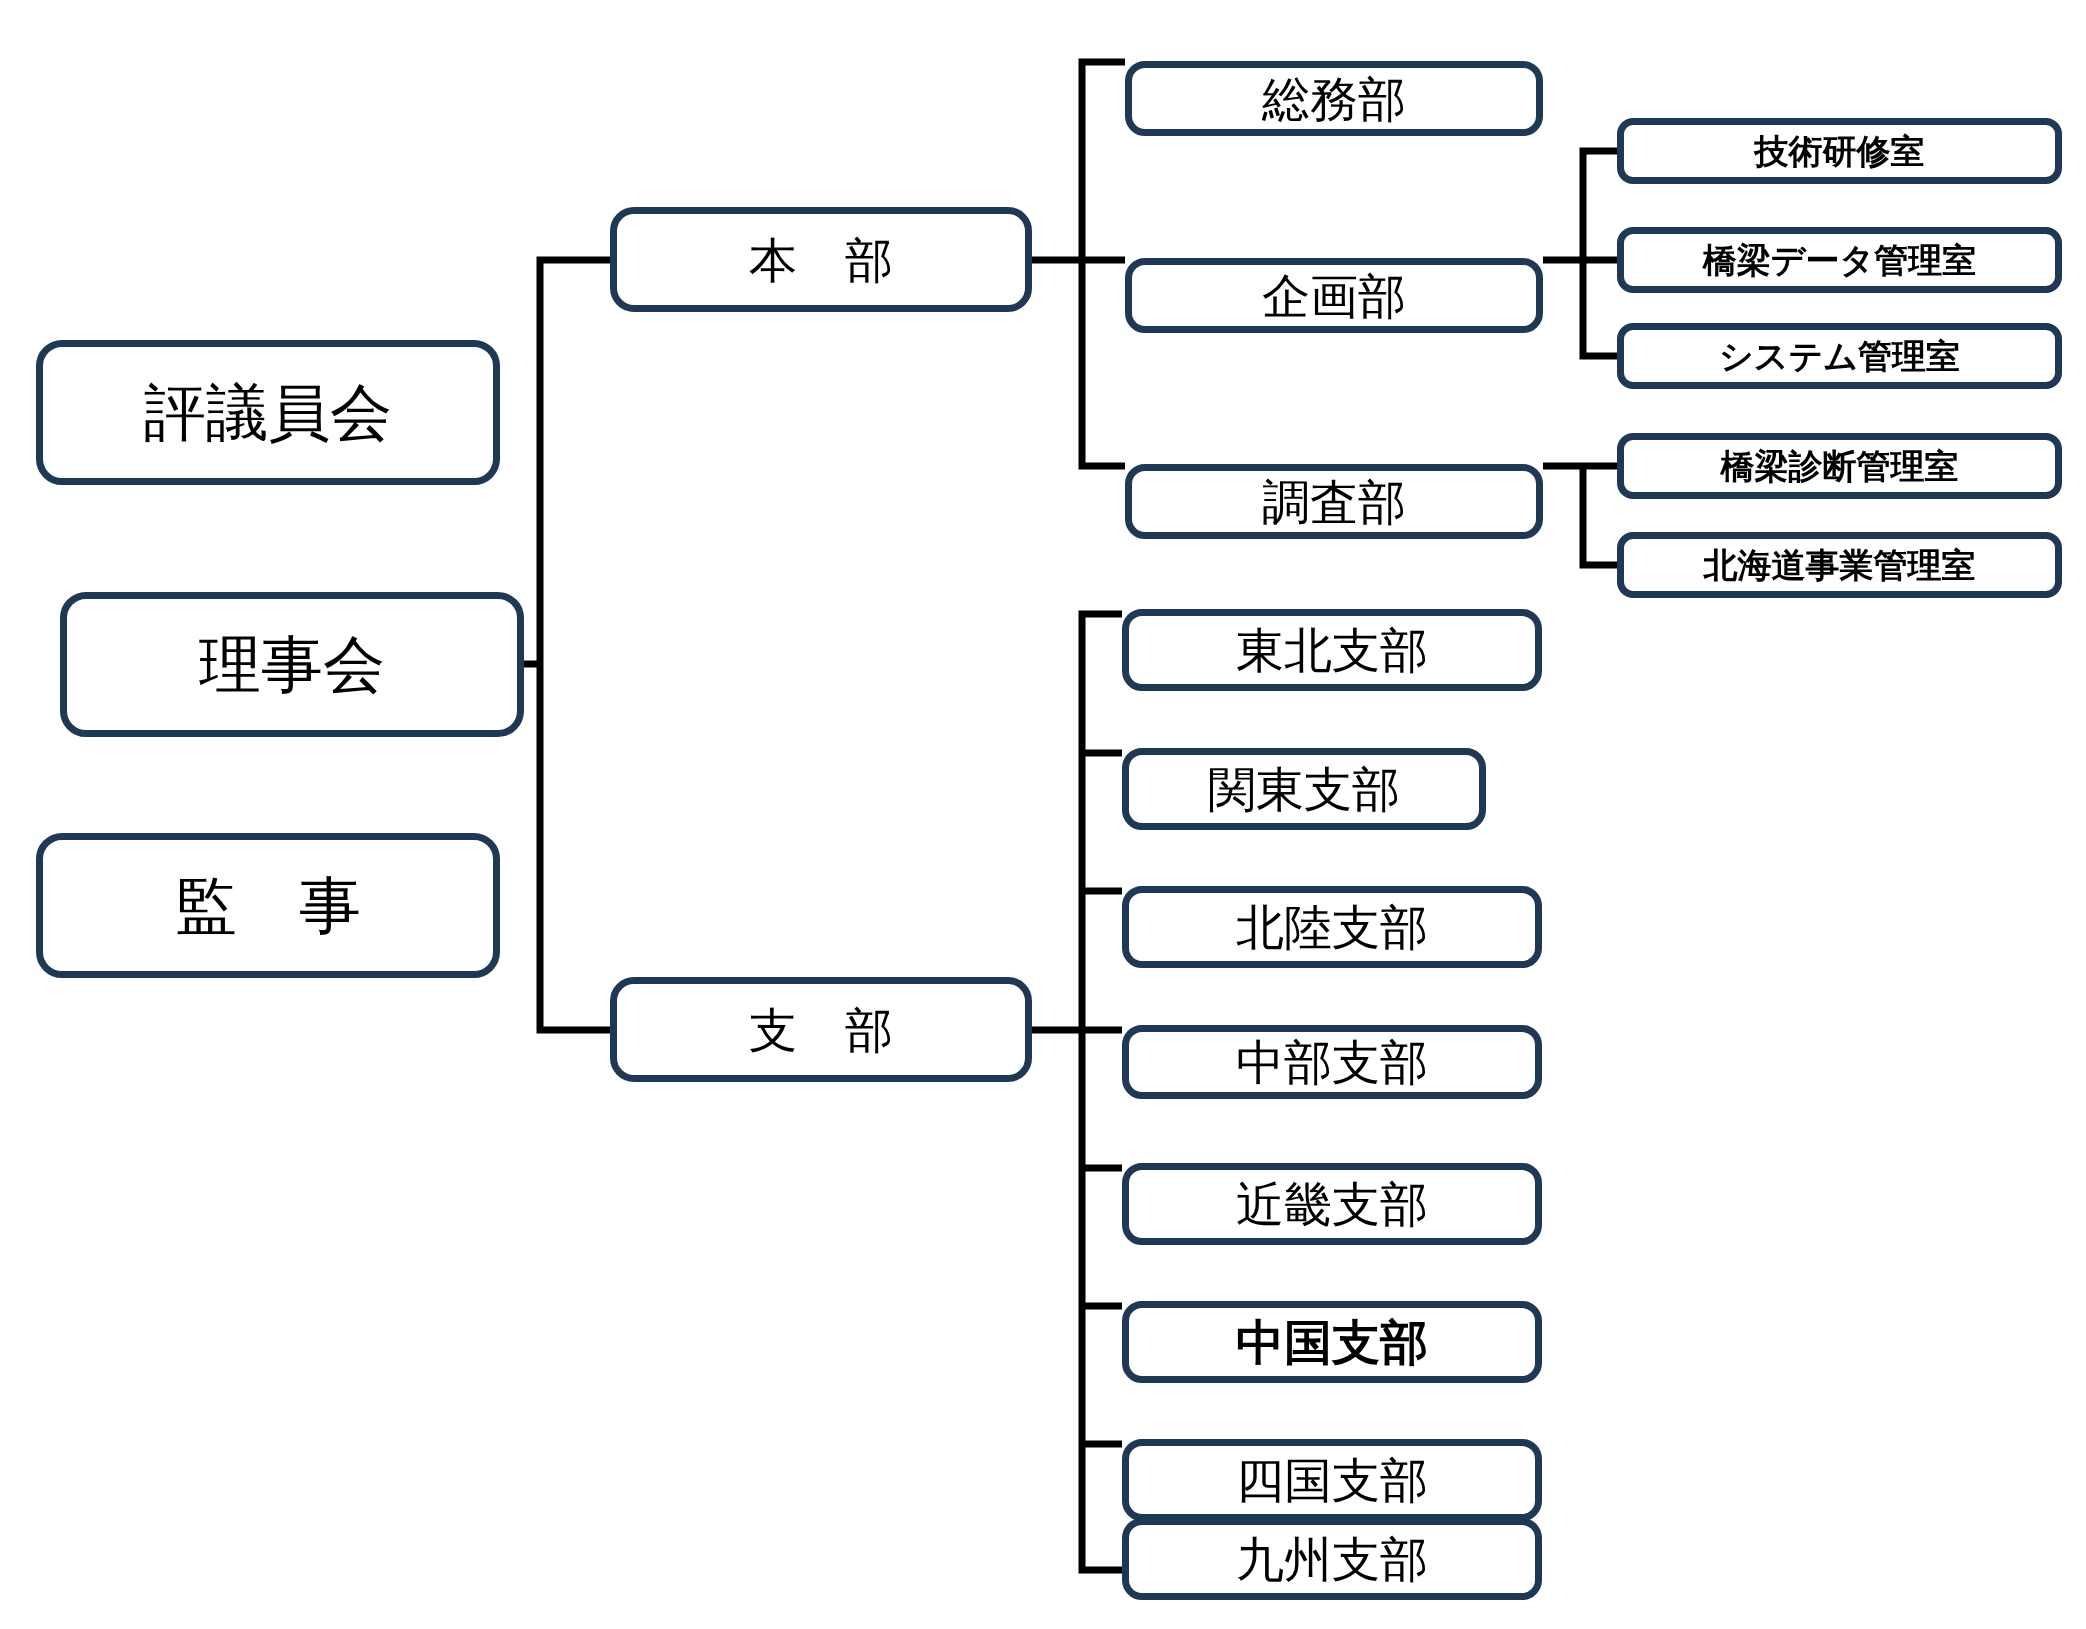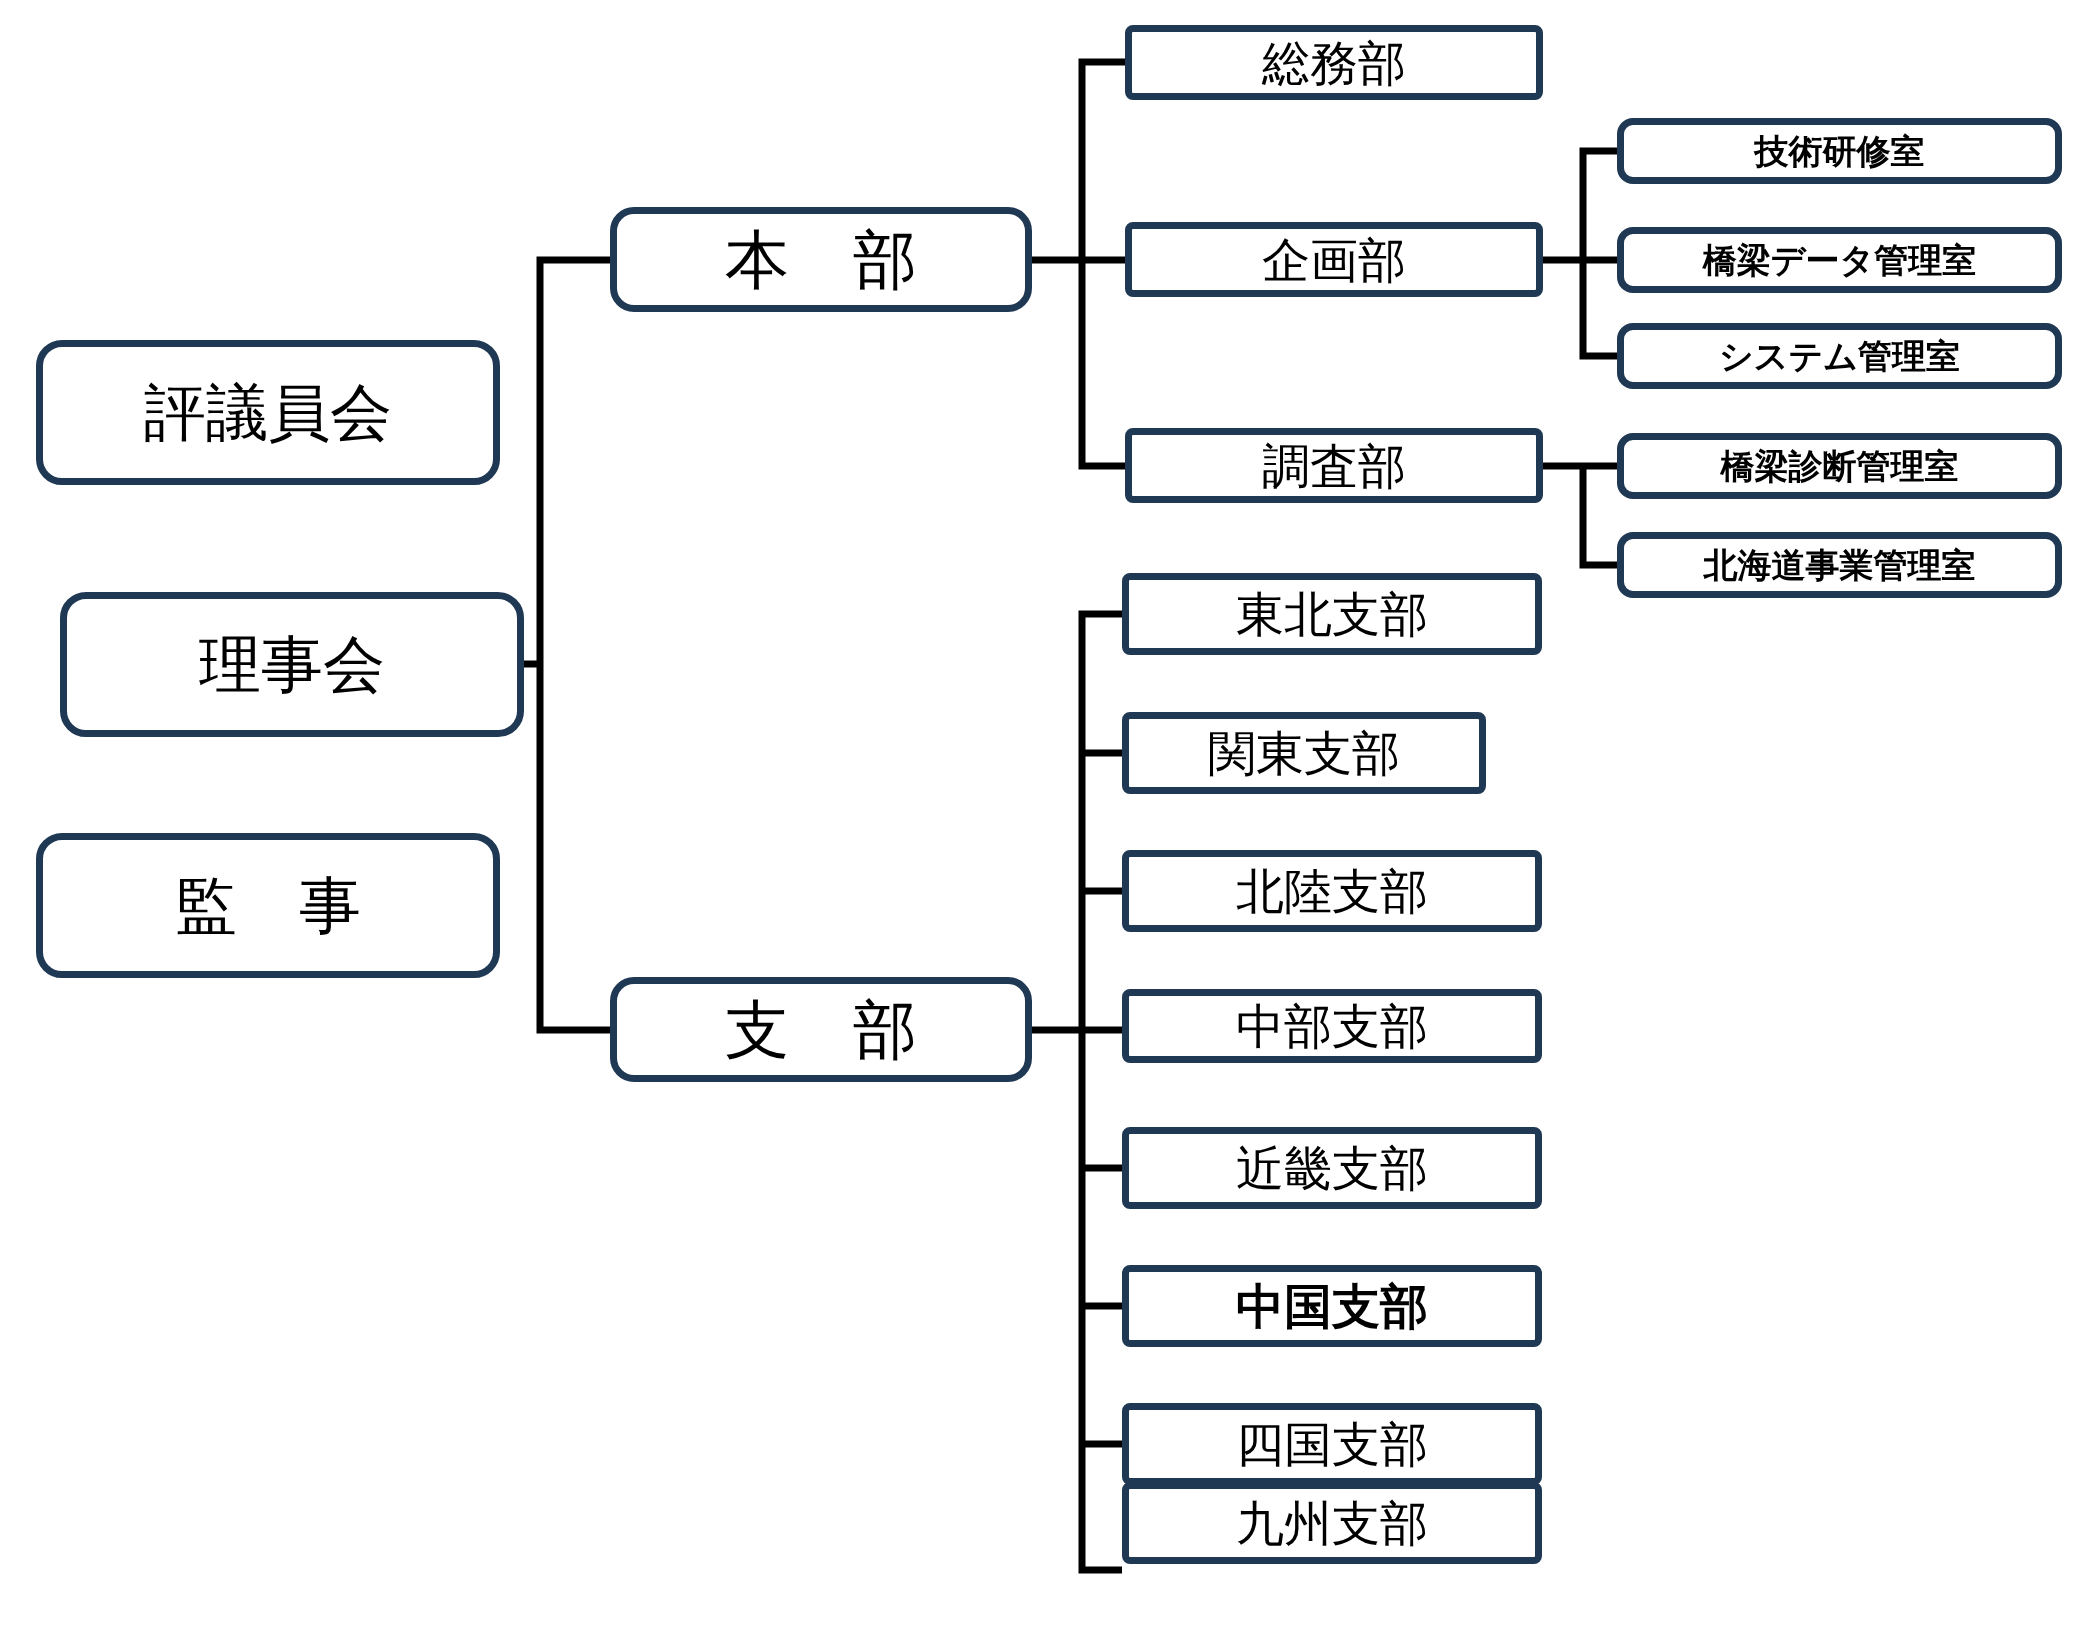--- a/index.html
+++ b/index.html
@@ -38,22 +38,22 @@
     background: var(--bg-color);
     color: var(--text-color);
     display: flex;
     align-items: center;
     justify-content: center;
     text-align: center;
     white-space: nowrap;
     line-height: 1;
   }
   .xl { font-size: 62px; border-radius: 26px; }
-  .lg { font-size: 64px; border-radius: 24px; }
-  .md { font-size: 48px; border-radius: 8px; }
+  .lg { font-size: 48px; border-radius: 24px; }
+  .md { font-size: 48px; border-radius: 20px; margin-top: 36px; }
   .sm { font-size: 34px; font-weight: bold; border-radius: 16px; }
 </style>
 </head>
 <body>
 
 <div class="canvas">
 
   <svg class="connectors" viewBox="0 0 2086 1629" xmlns="http://www.w3.org/2000/svg">
 
     <line x1="500" y1="664" x2="543" y2="664"></line>

